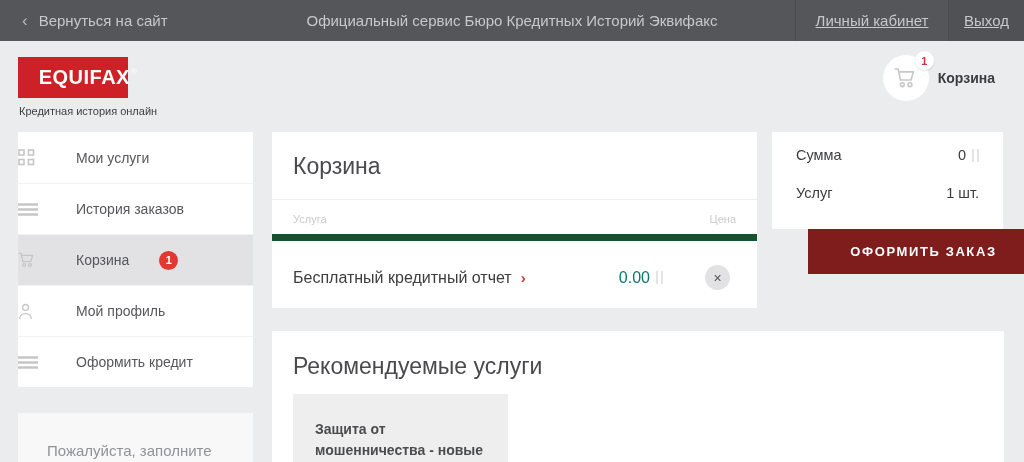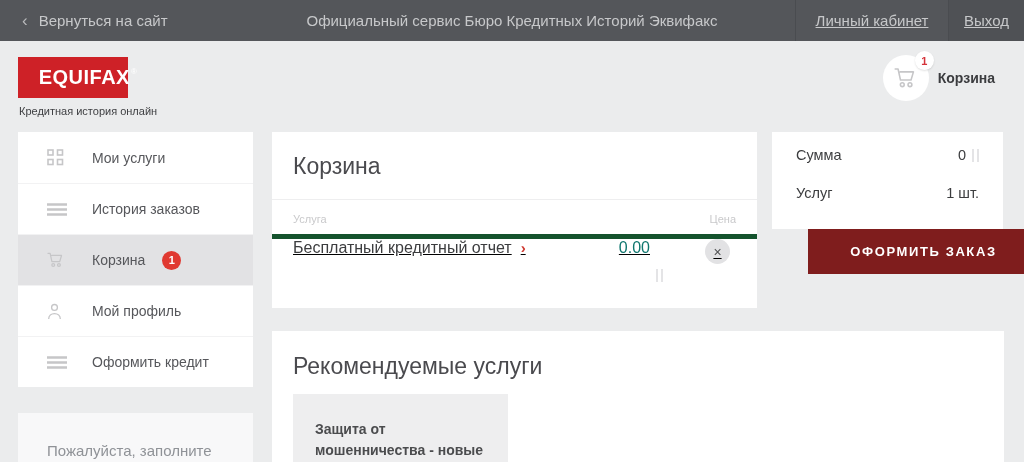--- a/index.html
+++ b/index.html
@@ -49,21 +49,21 @@
     position:absolute; top:-4px; right:-5px; width:19px; height:19px; border-radius:50%;
     background:#fff; color:#d5333a; font-size:11px; font-weight:bold;
     display:flex; align-items:center; justify-content:center;
     box-shadow:0 1px 2px rgba(0,0,0,0.12);
   }
   .cart-widget-label { font-size:14px; font-weight:bold; color:#3b3c3f; }
 
   
   .sidebar { position:absolute; left:18px; top:132px; width:235px; background:#fff; }
   .side-item {
-    height:51px; display:flex; align-items:center; padding-left:29px; cursor:pointer;
+    height:51px; display:flex; align-items:center; cursor:pointer;gap:13px;
   }
   .side-item + .side-item { border-top:1px solid #f2f2f3; }
   .side-item.active { background:#e2e2e4; }
   .side-icon { width:21px; margin-right:24px; color:#c6c6c8; display:flex; align-items:center; }
   .side-label { font-size:14px; color:#56575b; }
   .side-badge {
     margin-left:17px; width:19px; height:19px; border-radius:50%;
     background:#e03931; color:#fff; font-size:11px; font-weight:bold;
     display:flex; align-items:center; justify-content:center;
   }
@@ -72,24 +72,24 @@
     background:#f8f8f9; padding:27px 24px 0 29px;
     font-size:15px; color:#8f9297; line-height:1.45;
   }
 
   
   .cart-card { position:absolute; left:272px; top:132px; width:485px; height:176px; background:#fff; }
   .cart-title-row { height:68px; padding:21px 21px 0; border-bottom:1px solid #eeeeef; }
   .cart-title { font-size:23px; color:#4a4a4e; }
   .cart-table-head {
     display:flex; justify-content:space-between;
-    padding:13px 21px 9px; border-bottom:5px solid #14532d;
+    padding:13px 21px 9px; border-bottom:7px solid #14532d;
     font-size:11px; color:#c9c9cb;
   }
-  .cart-row { display:flex; height:73px; padding:0 27px 0 21px;text-decoration:underline; }
+  .cart-row { display:flex; align-items:center; height:73px; padding:0 27px 0 21px; }
   .item-name { font-size:16px; color:#3c3d3f; cursor:pointer; }
   .item-chevron { color:#d03a31; font-size:15px; margin-left:9px; font-weight:bold; cursor:pointer; }
   .row-spacer { flex:1; }
   .item-price { font-size:16px; color:#0f766e;padding-left:47px; }
   .price-bars { display:inline-flex; gap:3px; margin-left:6px; align-items:center; }
   .price-bars i { display:block; width:2px; height:13px; background:#e4e4e6; }
   .close-btn {
     margin-left:42px; width:25px; height:25px; border-radius:50%;
     background:#e2e2e4; color:#515254; font-size:14px; line-height:1;
     display:flex; align-items:center; justify-content:center; cursor:pointer; border:none;

